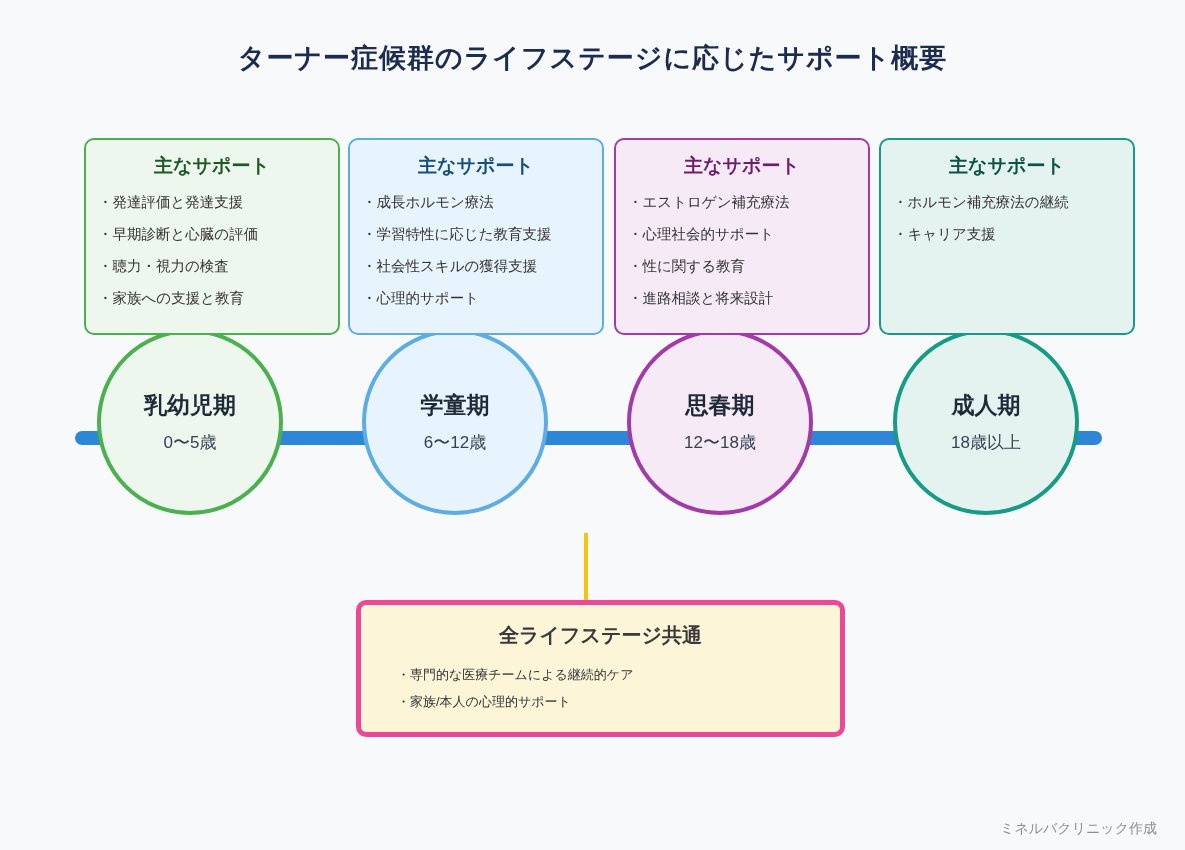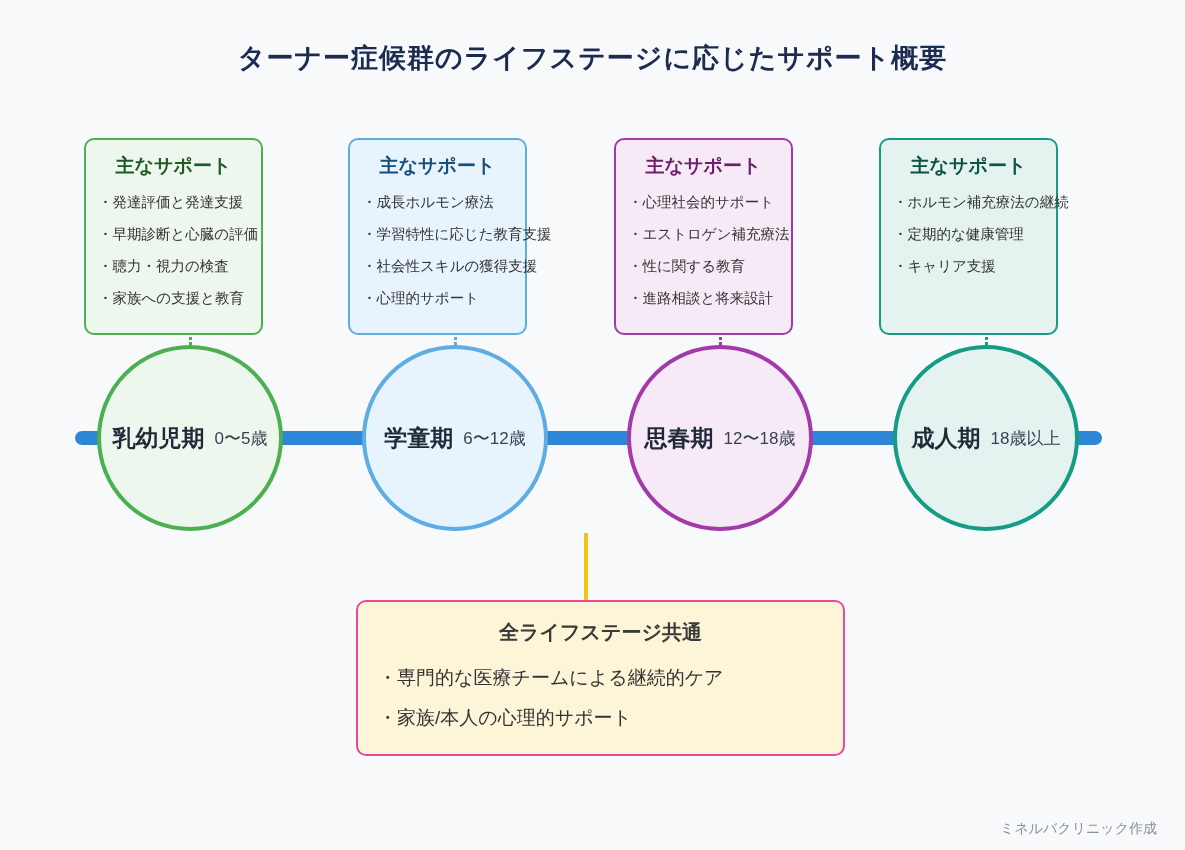--- a/index.html
+++ b/index.html
@@ -12,21 +12,21 @@
   .canvas { position: relative; width: 1185px; height: 850px; overflow: hidden; }
 
   .page-title {
     position: absolute; top: 28px; left: 0; right: 0;
     text-align: center; font-size: 27px; font-weight: bold;
     color: #1c2b50; letter-spacing: 1px; margin-top: 12px;
   }
 
   
   .support-card {
-    position: absolute; top: 138px; width: 179px; min-height: 197px;
+    position: absolute; top: 138px; width: 256px; min-height: 197px;
     border-radius: 10px; border: 2px solid; padding: 13px 12px 14px;
     z-index: 3;
   }
   .support-card .card-title {
     text-align: center; font-size: 19px; font-weight: bold; margin-bottom: 8px;
   }
   .support-card .item {
     font-size: 14.5px; line-height: 2.2; color: #333; white-space: nowrap;
   }
   .item::before { content: "・"; }
@@ -51,47 +51,47 @@
   .conn-3 { left: 985px; border-color: #169c85; }
 
   
   .timeline {
     position: absolute; top: 431px; left: 75px; width: 1027px; height: 14px;
     background: #2d87d6; border-radius: 7px; z-index: 1;
   }
 
   
   .stage-circle {
-    position: absolute; top: 345px; width: 186px; height: 186px;
+    position: absolute; top: 329px; width: 186px; height: 186px;
     border-radius: 50%; border: 4px solid;
-    display: flex; flex-direction: row; align-items: center; justify-content: center;
+    display: flex; flex-direction: column; align-items: center; justify-content: center;
     gap: 10px; z-index: 2;
   }
   .stage-circle .stage-name { font-size: 23px; font-weight: bold; color: #1f2937; }
   .stage-circle .stage-age  { font-size: 17px; color: #374151; }
   .circle-0 { left: 97px;  background: #edf7ed; border-color: #4caf50; }
   .circle-1 { left: 362px; background: #e8f4fd; border-color: #5dade2; }
   .circle-2 { left: 627px; background: #f6eaf7; border-color: #a23aa8; }
   .circle-3 { left: 893px; background: #e4f3f0; border-color: #169c85; }
 
   
   .common-connector {
     position: absolute; left: 584px; top: 533px; width: 4px; height: 69px;
     background: #f1c40f; z-index: 0;
   }
   .common-card {
     position: absolute; left: 356px; top: 600px; width: 489px; min-height: 130px;
-    background: #fdf5d7; border: 2px solid #ec4899; border-radius: 10px;
-    padding: 17px 20px 16px; z-index: 3;
+    background: #fdf5d7; border: 5px solid #ec4899; border-radius: 10px;
+    padding: 17px 36px 16px; z-index: 3;
   }
   .common-card .common-title {
     text-align: center; font-size: 20px; font-weight: bold; color: #3a3a3a;
     margin-bottom: 12px;
   }
-  .common-card .item { font-size: 19px; line-height: 2.1; color: #333; }
+  .common-card .item { font-size: 13px; line-height: 2.1; color: #333; }
 
   .credit {
     position: absolute; right: 28px; bottom: 12px;
     font-size: 14px; color: #8a8f98;
   }
 </style>
 </head>
 <body>
 
 <div class="canvas">
@@ -109,30 +109,29 @@
   <div class="support-card card-1">
     <div class="card-title">主なサポート</div>
     <div class="item">成長ホルモン療法</div>
     <div class="item">学習特性に応じた教育支援</div>
     <div class="item">社会性スキルの獲得支援</div>
     <div class="item">心理的サポート</div>
   </div>
 
   <div class="support-card card-2">
     <div class="card-title">主なサポート</div>
+    <div class="item">エストロゲン補充療法</div>
     <div class="item">心理社会的サポート</div>
-    <div class="item">エストロゲン補充療法</div>
     <div class="item">性に関する教育</div>
     <div class="item">進路相談と将来設計</div>
   </div>
 
   <div class="support-card card-3">
     <div class="card-title">主なサポート</div>
     <div class="item">ホルモン補充療法の継続</div>
-    <div class="item">定期的な健康管理</div>
     <div class="item">キャリア支援</div>
   </div>
 
   <div class="dot-connector conn-0"></div>
   <div class="dot-connector conn-1"></div>
   <div class="dot-connector conn-2"></div>
   <div class="dot-connector conn-3"></div>
 
   <div class="timeline"></div>
 

